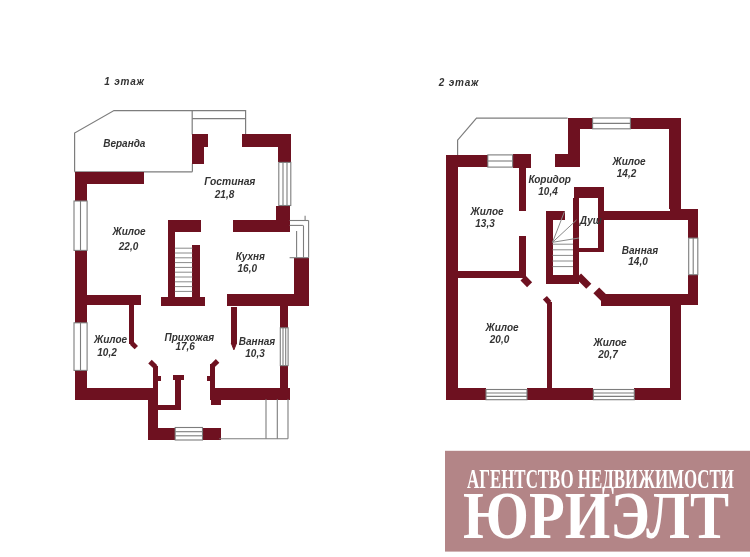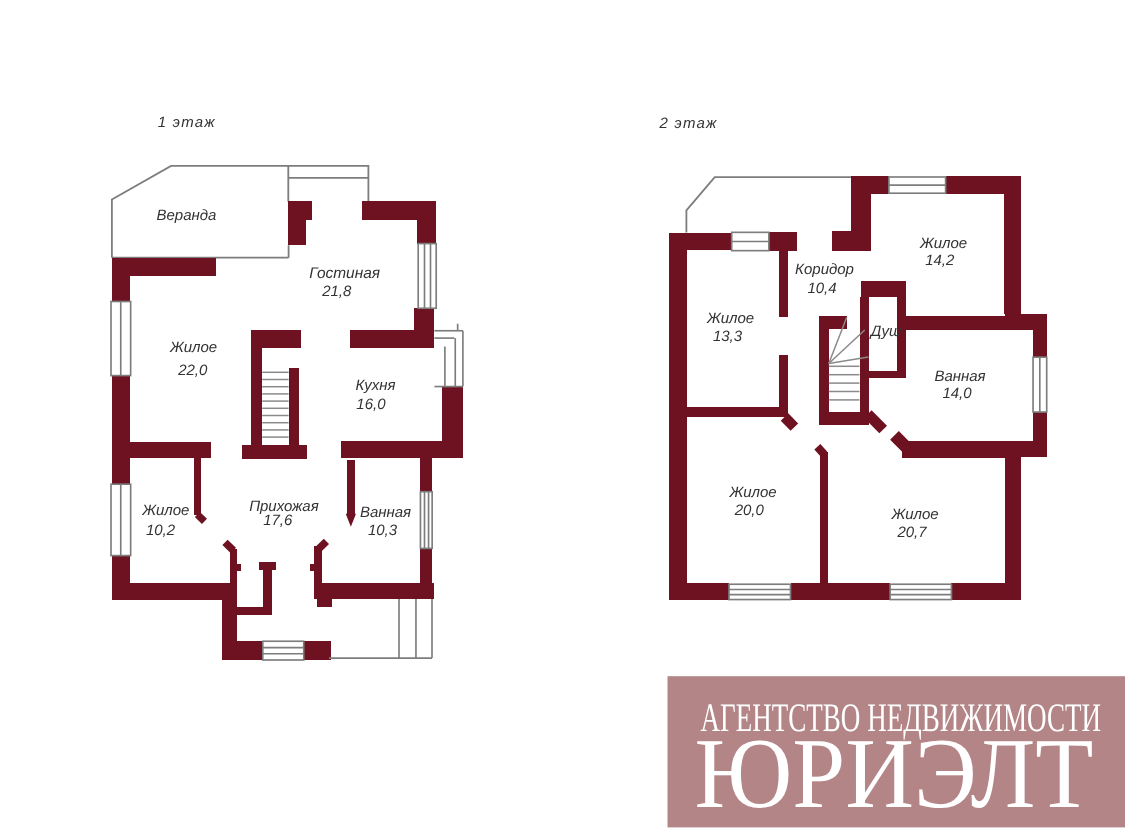--- a/index.html
+++ b/index.html
@@ -1,16 +1,16 @@
 <!DOCTYPE html>
 <html><head>
 <meta charset="utf-8">
 <style>
   html,body{margin:0;padding:0;background:#ffffff;}
-  #page{width:750px;height:557px;position:relative;background:#ffffff;overflow:hidden;}
+  #page{width:750px;height:557px;position:relative;background:#ffffff;overflow:hidden;font-weight:bold;}
   svg{display:block;}
 </style>
 </head>
 <body>
 <div id="page">
 <svg width="750" height="557" viewBox="0 0 750 557">
 <rect x="0" y="0" width="750" height="557" fill="#ffffff"></rect>
 
 <g id="f1">
 

